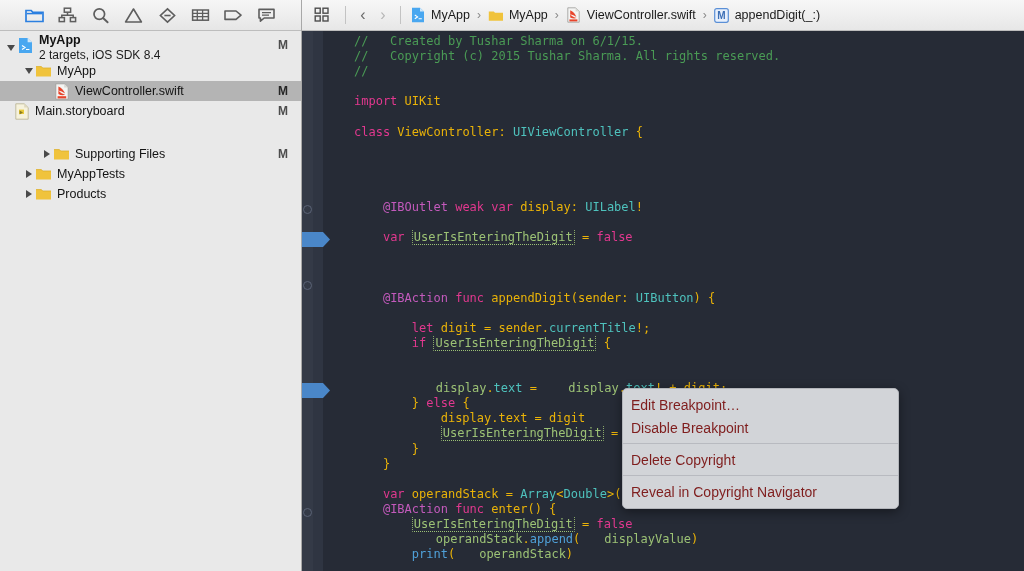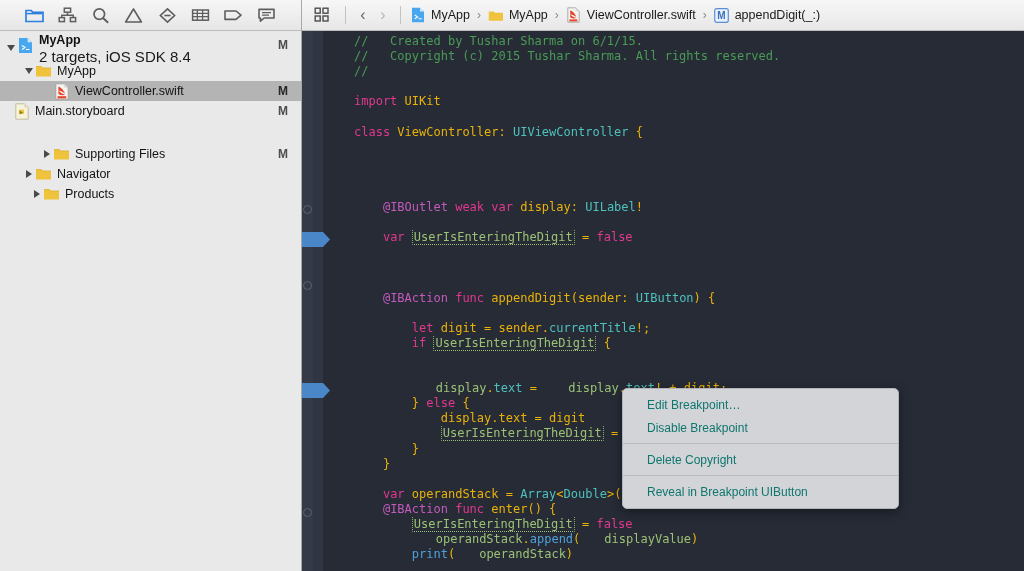--- a/index.html
+++ b/index.html
@@ -72,21 +72,21 @@
   }
   .row-icon {
     width: 17px; height: 17px; flex: 0 0 17px;
     margin-right: 5px;
     display: flex; align-items: center; justify-content: center;
   }
   .row-icon svg { display: block; }
   .row-labels { display: flex; flex-direction: column; line-height: 1.18; }
   .row-title { font-size: 12.5px; }
   .row-title.bold { font-weight: bold; }
-  .row-sub { font-size: 15px; color: #1b1b1b; }
+  .row-sub { font-size: 12px; color: #1b1b1b; }
   .row-status {
     position: absolute; right: 13px;
     font-size: 12px; font-weight: bold; color: #4d4d4d;
   }
   .tree-row.tall .row-status { top: 6px; }
 
   
   #editor-area {
     width: 722px; height: 571px;
     display: flex; flex-direction: column;
@@ -202,23 +202,23 @@
     border: 1px solid #b3b5ba;
     border-radius: 5px;
     box-shadow: 0 3px 11px rgba(0,0,0,0.42);
     padding: 4px 0 5px 0;
     z-index: 50;
     overflow: hidden;
   }
   .ctx-item {
     height: 23px;
     display: flex; align-items: center;
-    padding-left: 24px;
-    font-size: 12px;
-    color: #0f766e;
+    padding-left: 8px;
+    font-size: 14px;
+    color: #7f1d1d;
     white-space: nowrap;
   }
   .ctx-sep {
     height: 1px; background: #b8bac0;
     margin: 4px 0 4px 0;
   }
   #ctx-menu .ctx-group { }
 </style>
 </head>
 <body>
@@ -371,25 +371,25 @@
       <div class="tree-row" style="padding-left:22px;">
         <div class="disclosure">
             <div class="tri-right"></div>
           </div>
         <div class="row-icon">
           <svg width="17" height="14" viewBox="0 0 17 14">
             <path d="M1 2.6 h5.4 l1.3 1.4 H16 v8.4 H1 Z" fill="#f0c33c"></path>
             <path d="M1 2.6 h5.4 l1.3 1.4 H16" fill="none" stroke="#dcae28" stroke-width="0.8"></path>
           </svg>
         </div>
-        <span class="row-title">Navigator</span>
+        <span class="row-title">MyAppTests</span>
         <span class="row-status"></span>
       </div>
 
-      <div class="tree-row" style="padding-left:30px;text-align:right;">
+      <div class="tree-row" style="padding-left:22px;text-align:right;">
         <div class="disclosure">
             <div class="tri-right"></div>
           </div>
         <div class="row-icon">
           <svg width="17" height="14" viewBox="0 0 17 14">
             <path d="M1 2.6 h5.4 l1.3 1.4 H16 v8.4 H1 Z" fill="#f0c33c"></path>
             <path d="M1 2.6 h5.4 l1.3 1.4 H16" fill="none" stroke="#dcae28" stroke-width="0.8"></path>
           </svg>
         </div>
         <span class="row-title">Products</span>
@@ -491,18 +491,18 @@
       <div class="ctx-group">
         <div class="ctx-item">Edit Breakpoint…</div>
         <div class="ctx-item">Disable Breakpoint</div>
       </div>
       <div class="ctx-sep"></div>
       <div class="ctx-group">
         <div class="ctx-item">Delete Copyright</div>
       </div>
       <div class="ctx-sep"></div>
       <div class="ctx-group">
-        <div class="ctx-item">Reveal in Breakpoint UIButton</div>
+        <div class="ctx-item">Reveal in Copyright Navigator</div>
       </div>
     </div>
 
   </div>
 </div>
 
 </body></html>

